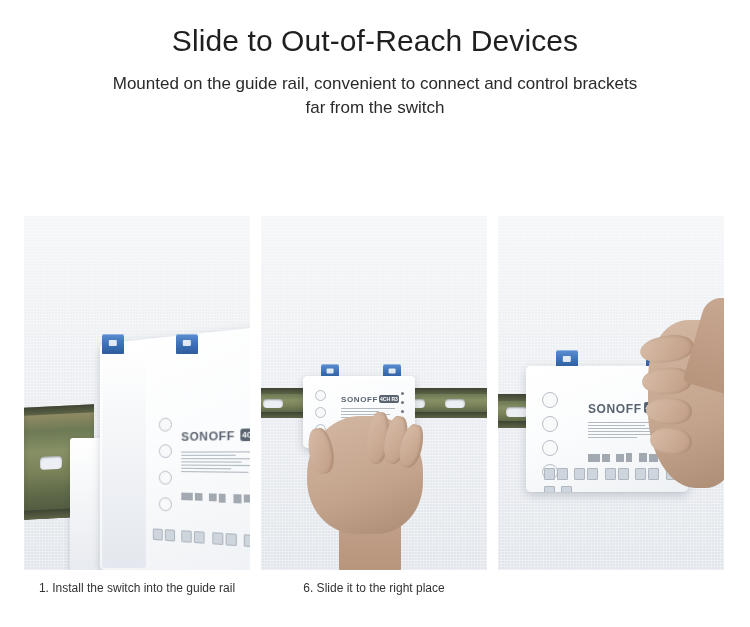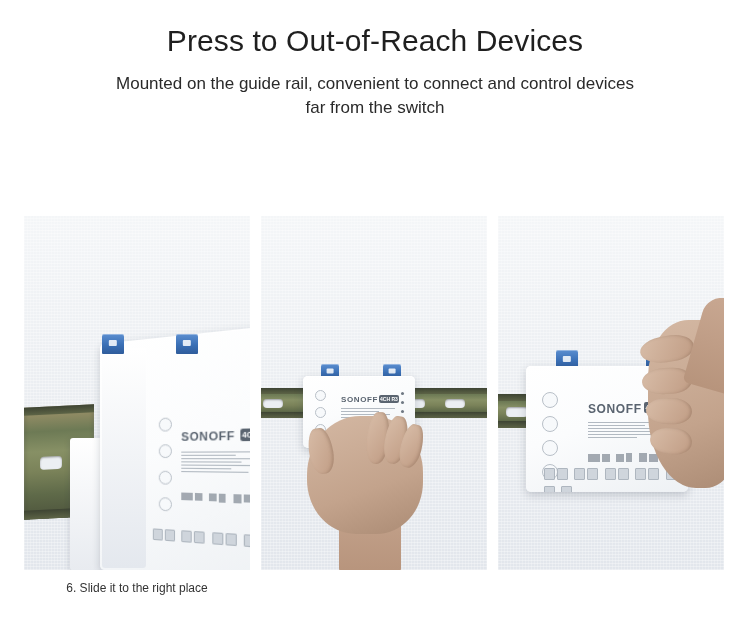--- a/index.html
+++ b/index.html
@@ -260,22 +260,22 @@
     text-align: center;
     font-size: 12px;
     line-height: 1.45;
     color: #333333;
   }
 </style>
 </head>
 <body>
 
 <div class="header">
-  <h1 class="page-title">Press to Out-of-Reach Devices</h1>
-  <p class="page-subtitle">Mounted on the guide rail, convenient to connect and control devices far from the switch</p>
+  <h1 class="page-title">Slide to Out-of-Reach Devices</h1>
+  <p class="page-subtitle">Mounted on the guide rail, convenient to connect and control brackets far from the switch</p>
 </div>
 
 <div class="gallery">
 
   <div class="photo-panel">
     <div class="wall"></div>
 
     <div class="din-rail rail-p1">
       <div class="rail-lip" style="top:0;height:8px;"></div>
       <div class="rail-lip" style="bottom:0;height:9px;"></div>
@@ -453,14 +453,15 @@
          border-radius:46% 40% 40% 46% / 50% 50% 50% 50%;"></div>
     <div class="finger" style="left:148px;top:182px;width:46px;height:26px;transform:rotate(2deg);
          border-radius:46% 40% 40% 46% / 50% 50% 50% 50%;"></div>
     <div class="finger" style="left:152px;top:212px;width:42px;height:26px;transform:rotate(6deg);
          border-radius:46% 40% 40% 46% / 50% 50% 50% 50%;"></div>
     <div class="wrist" style="left:196px;top:84px;width:62px;height:92px;transform:rotate(16deg);"></div>
   </div>
 </div>
 
 <div class="captions">
+  <div class="caption">1. Install the switch into the guide rail</div>
   <div class="caption">6. Slide it to the right place</div>
 </div>
 
 </body></html>

